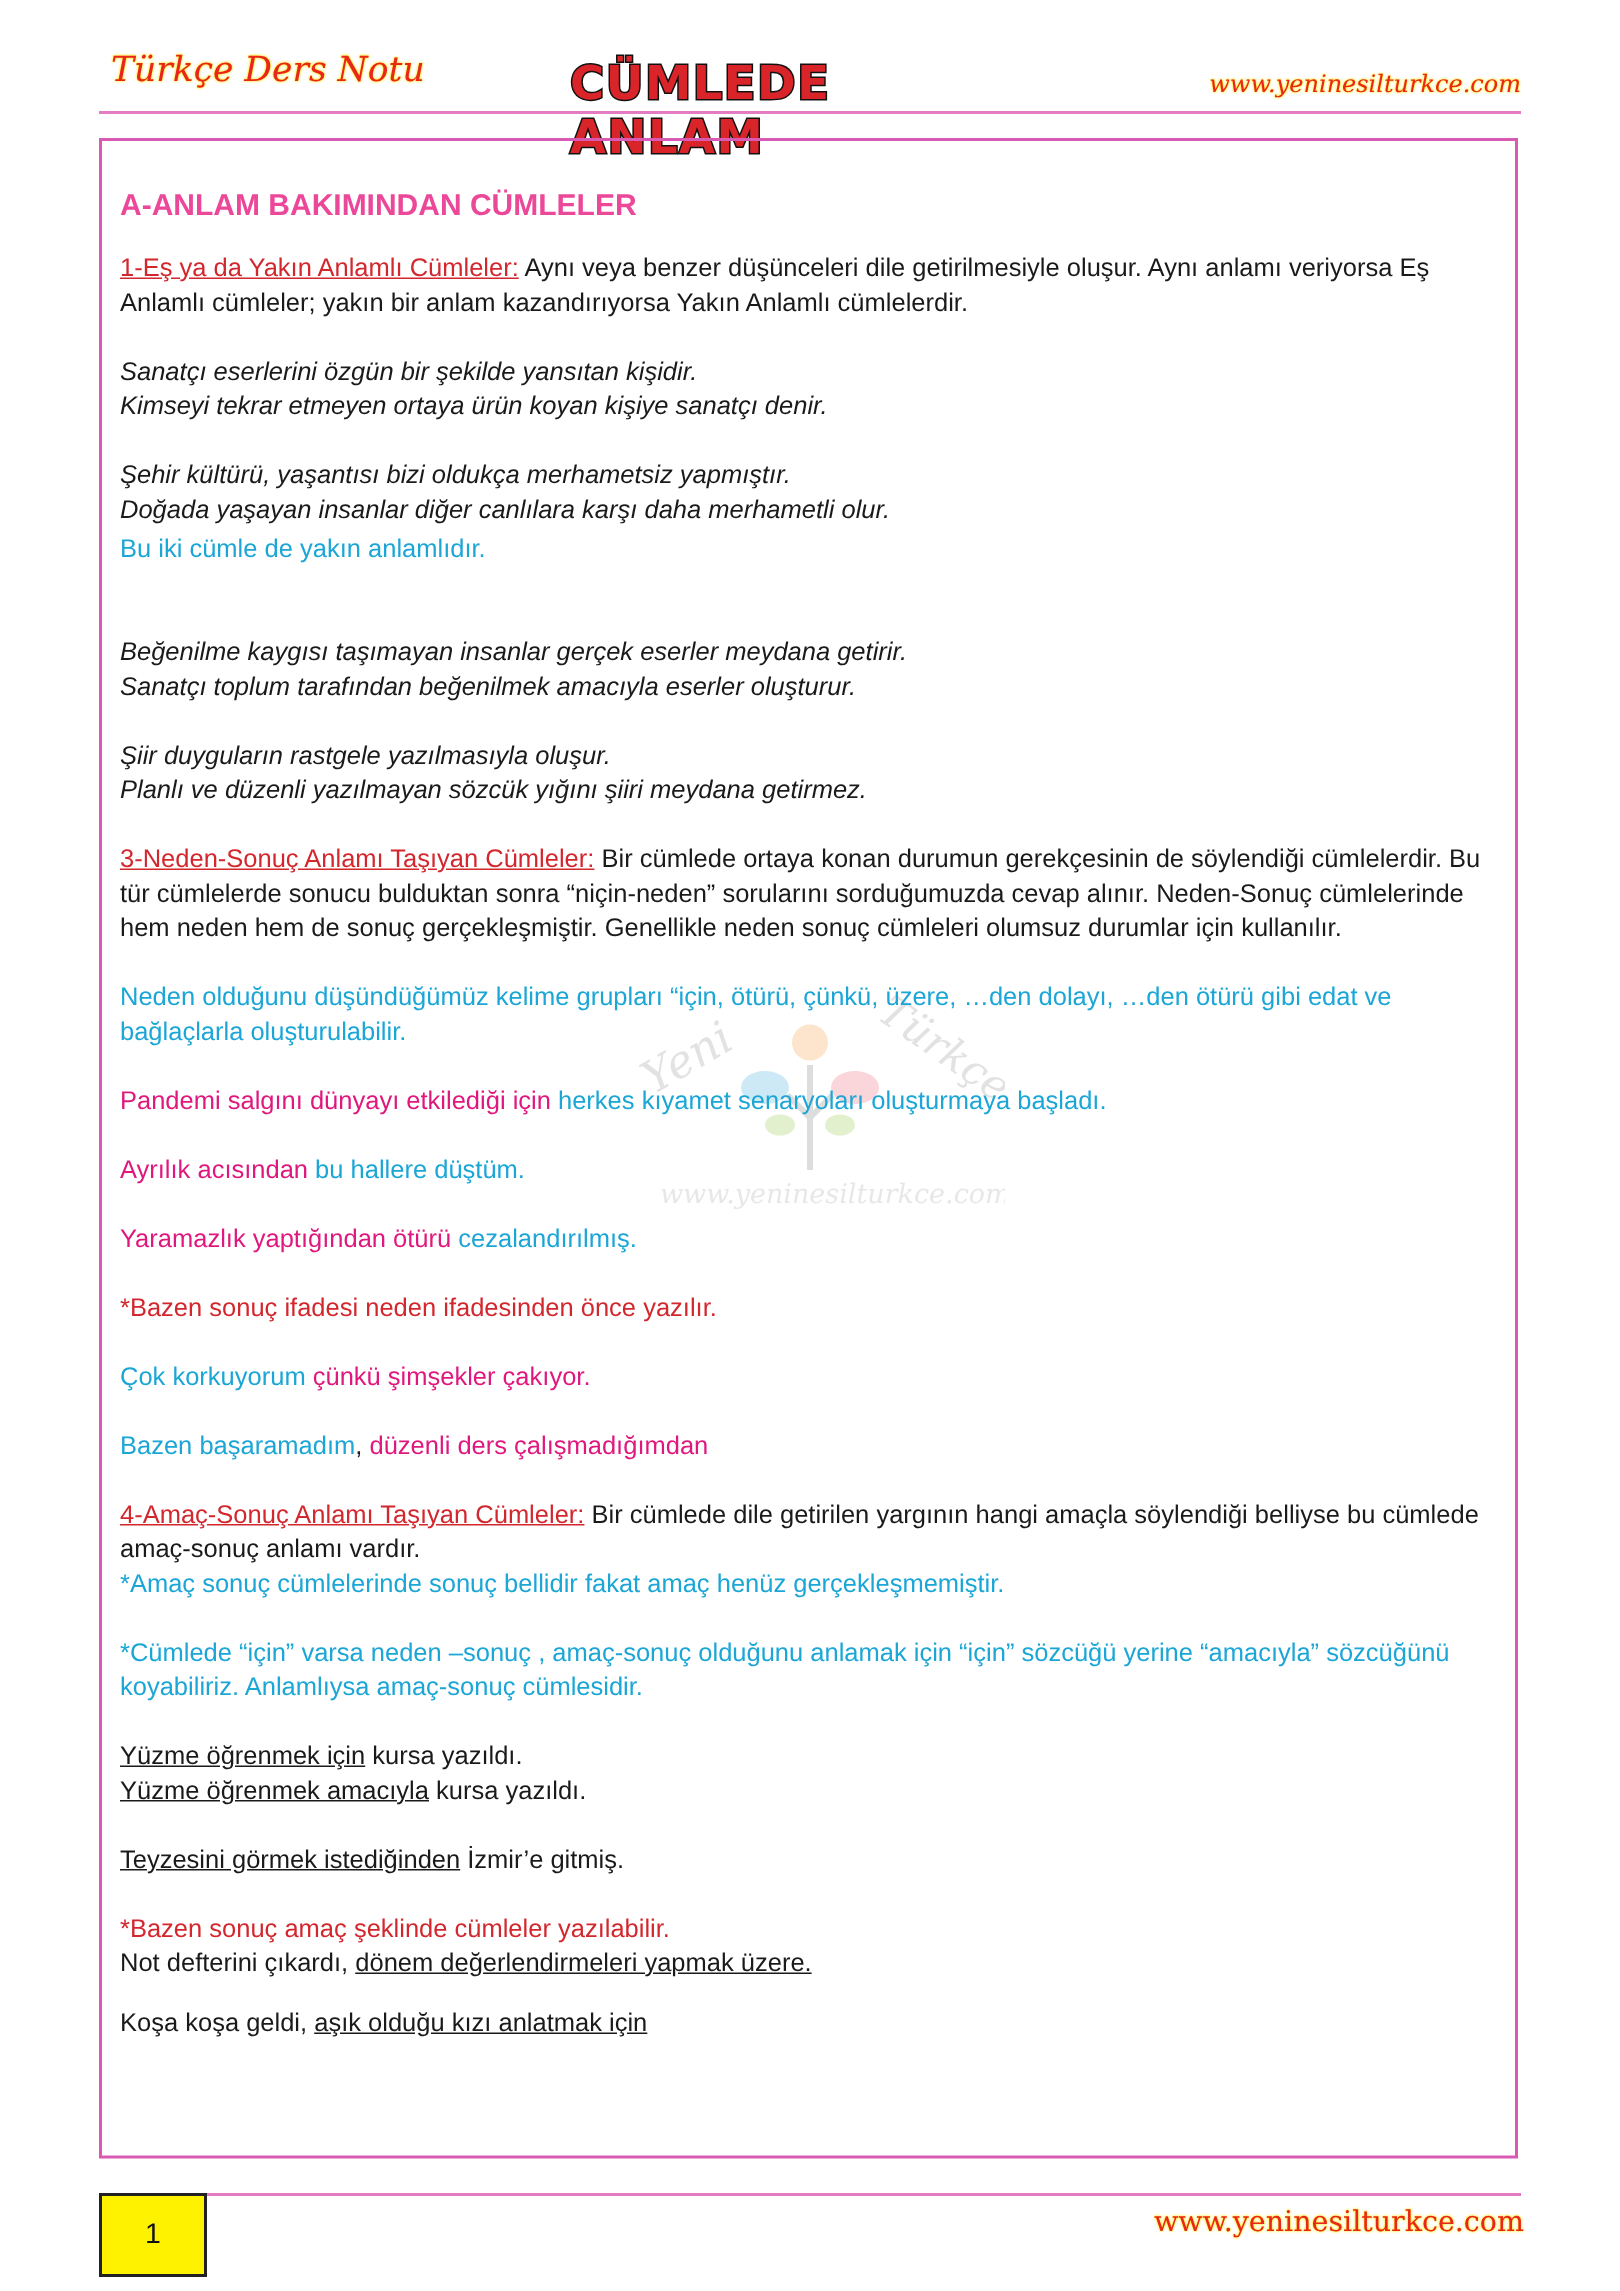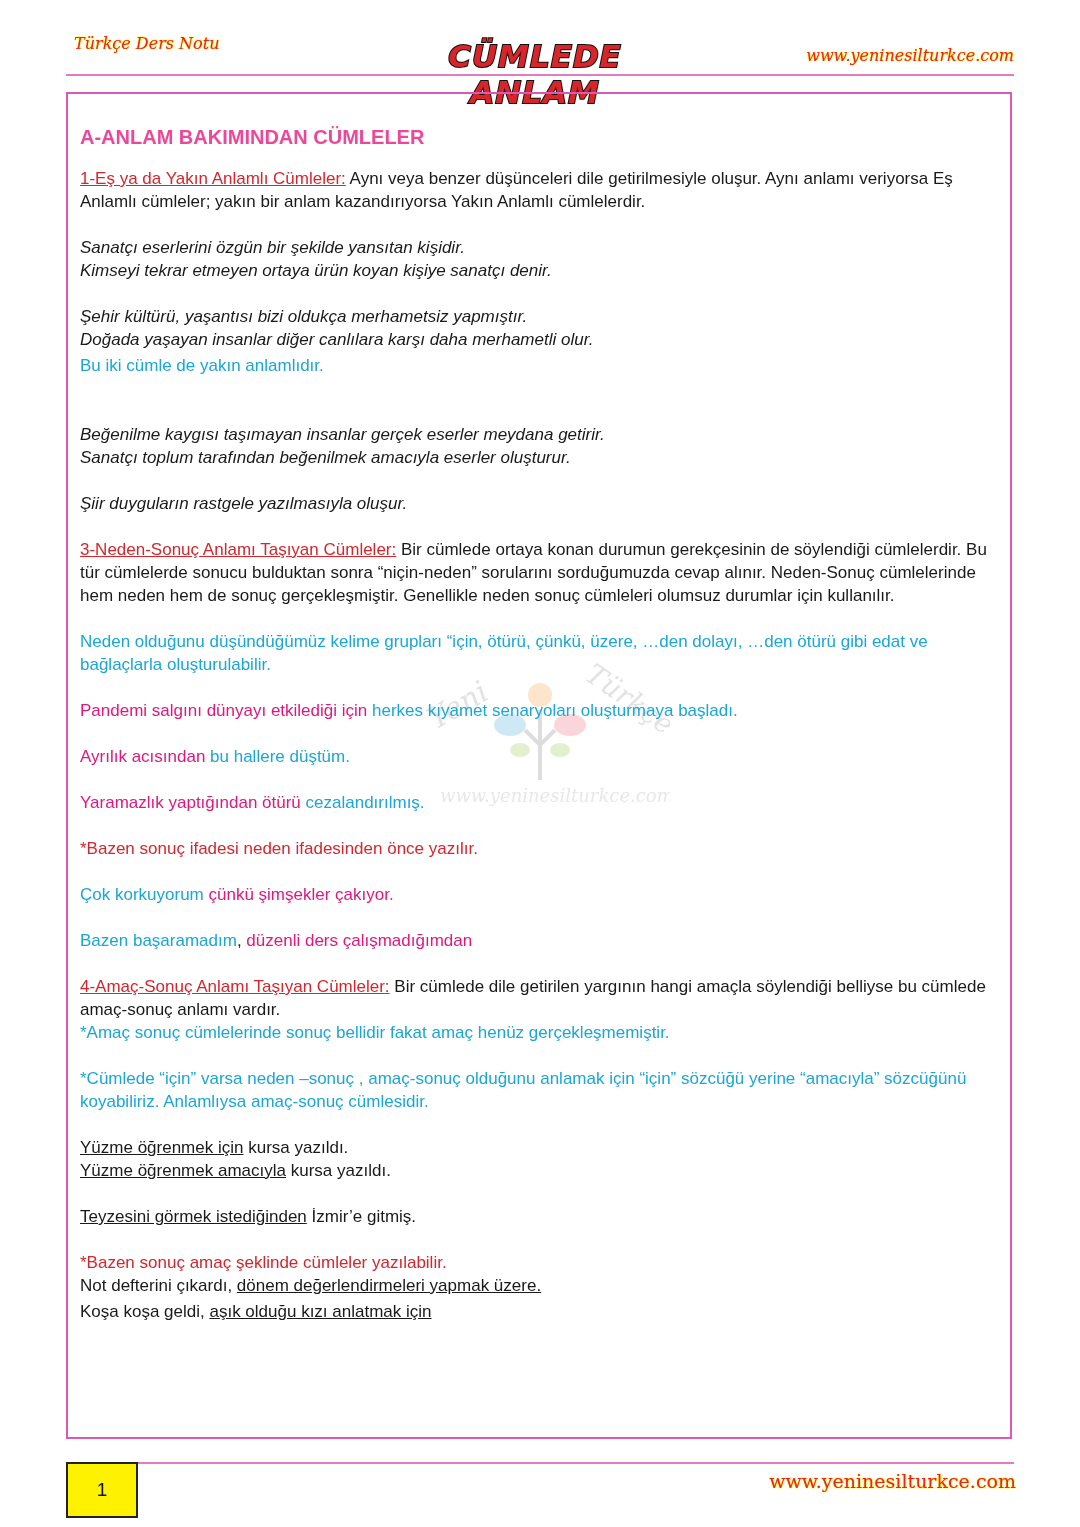--- a/index.html
+++ b/index.html
@@ -1,18 +1,18 @@
 <!DOCTYPE html>
 <html><head>
 <meta charset="utf-8">
 <style>
   html,body{margin:0;padding:0;background:#fff;}
   body{width:1080px;height:1527px;position:relative;overflow:hidden;font-family:"Liberation Sans",sans-serif;}
-  .hdr-left{position:absolute;left:74px;top:34px;font-family:"DejaVu Serif",serif;font-style:italic;font-size:16px;color:#e8261d;text-shadow:0 0 2px #ffe600,0 0 1px #ffe600;}
-  .hdr-title{position:absolute;left:380px;top:38px;width:310px;text-align:center;font-family:"DejaVu Sans",sans-serif;font-weight:bold;font-style:italic;font-size:31px;letter-spacing:1px;color:#d9252a;-webkit-text-stroke:2px #111;paint-order:stroke fill;}
+  .hdr-left{position:absolute;left:74px;top:34px;font-family:"DejaVu Serif",serif;font-style:italic;font-size:23px;color:#e8261d;text-shadow:0 0 2px #ffe600,0 0 1px #ffe600;}
+  .hdr-title{position:absolute;left:380px;top:38px;width:310px;text-align:left;font-family:"DejaVu Sans",sans-serif;font-weight:bold;font-size:31px;letter-spacing:1px;color:#d9252a;-webkit-text-stroke:2px #111;paint-order:stroke fill;}
   .hdr-right{position:absolute;right:66px;top:46px;font-family:"DejaVu Serif",serif;font-style:italic;font-size:16px;color:#e8261d;text-shadow:0 0 2px #ffe600,0 0 1px #ffe600;}
   .hline{position:absolute;left:66px;width:948px;height:2px;background:#e47cc4;}
   .frame{position:absolute;left:66px;top:92px;width:946px;height:1347px;border:2px solid #d85ab2;box-sizing:border-box;}
   .content{position:absolute;left:80px;top:108px;width:930px;font-size:17px;line-height:23px;color:#1a1a1a;}
   .h1{font-size:20px;font-weight:bold;color:#ec4899;margin:16px 0 17px 0;line-height:26px;}
   p{margin:0;}
   .gap{height:23px;}
   .sec{color:#d3272e;text-decoration:underline;margin-top:25px;}
   .it{font-style:italic;}
   .blue{color:#1ba6d6;}
@@ -56,20 +56,21 @@
   <p class="it">Şehir kültürü, yaşantısı bizi oldukça merhametsiz yapmıştır.</p>
   <p class="it">Doğada yaşayan insanlar diğer canlılara karşı daha merhametli olur.</p>
   <p class="blue" style="margin-top:3px">Bu iki cümle de yakın anlamlıdır.</p>
   <div class="gap"></div>
 
   <div class="gap"></div>
   <p class="it">Beğenilme kaygısı taşımayan insanlar gerçek eserler meydana getirir.</p>
   <p class="it">Sanatçı toplum tarafından beğenilmek amacıyla eserler oluşturur.</p>
   <div class="gap"></div>
   <p class="it">Şiir duyguların rastgele yazılmasıyla oluşur.</p>
+  <p class="it">Planlı ve düzenli yazılmayan sözcük yığını şiiri meydana getirmez.</p>
   <div class="gap"></div>
 
   <p><span class="sec">3-Neden-Sonuç Anlamı Taşıyan Cümleler:</span><span> Bir cümlede ortaya konan durumun gerekçesinin de söylendiği cümlelerdir. Bu tür cümlelerde sonucu bulduktan sonra “niçin-neden” sorularını sorduğumuzda cevap alınır. Neden-Sonuç cümlelerinde hem neden hem de sonuç gerçekleşmiştir. Genellikle neden sonuç cümleleri olumsuz durumlar için kullanılır.</span></p>
   <div class="gap"></div>
   <p class="blue">Neden olduğunu düşündüğümüz kelime grupları “için, ötürü, çünkü, üzere, …den dolayı, …den ötürü gibi edat ve bağlaçlarla oluşturulabilir.</p>
   <div class="gap"></div>
   <p><span class="pink">Pandemi salgını dünyayı etkilediği için</span><span class="blue"> herkes kıyamet senaryoları oluşturmaya başladı.</span></p>
   <div class="gap"></div>
   <p><span class="pink">Ayrılık acısından</span><span class="blue"> bu hallere düştüm.</span></p>
   <div class="gap"></div>
@@ -87,20 +88,20 @@
   <div class="gap"></div>
   <p class="blue">*Cümlede “için” varsa neden –sonuç , amaç-sonuç olduğunu anlamak için “için” sözcüğü yerine “amacıyla” sözcüğünü koyabiliriz. Anlamlıysa amaç-sonuç cümlesidir.</p>
   <div class="gap"></div>
   <p><span class="u">Yüzme öğrenmek için</span><span> kursa yazıldı.</span></p>
   <p><span class="u">Yüzme öğrenmek amacıyla</span><span> kursa yazıldı.</span></p>
   <div class="gap"></div>
   <p><span class="u">Teyzesini görmek istediğinden</span><span> İzmir’e gitmiş.</span></p>
   <div class="gap"></div>
   <p class="red">*Bazen sonuç amaç şeklinde cümleler yazılabilir.</p>
   <p><span>Not defterini çıkardı, </span><span class="u">dönem değerlendirmeleri yapmak üzere.</span></p>
-  <p style="margin-top:3px"><span>Koşa koşa geldi, </span><span class="u">aşık olduğu kızı anlatmak için</span></p>
+  <p style="margin-top:17px"><span>Koşa koşa geldi, </span><span class="u">aşık olduğu kızı anlatmak için</span></p>
 </div>
 
 <div class="hline" style="top:1462px"></div>
 <div class="pagebox">
     <span>1</span>
   </div>
 <div class="foot-url">www.yeninesilturkce.com</div>
 
 </body></html>

